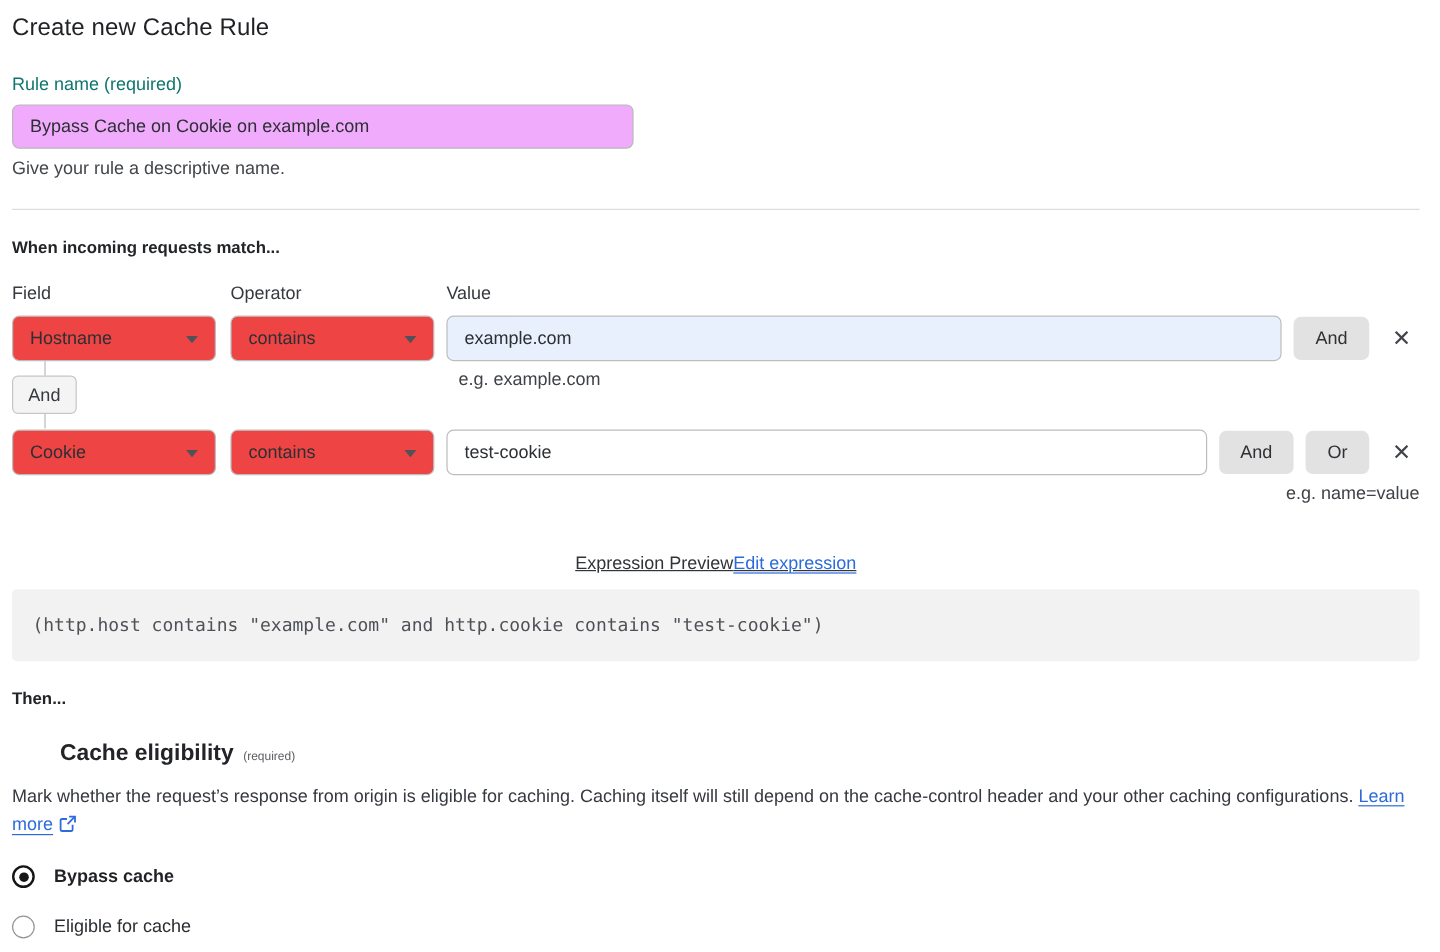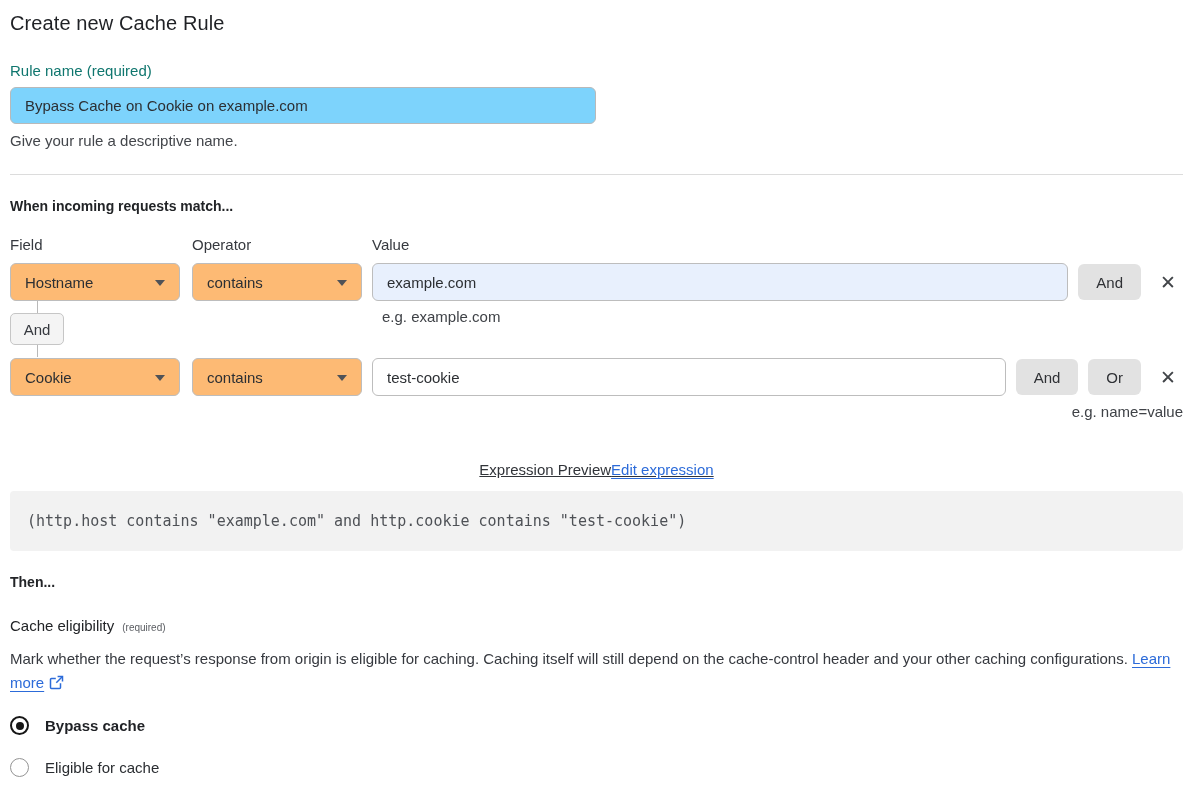--- a/index.html
+++ b/index.html
@@ -11,42 +11,42 @@
     overflow: hidden;
   }
   .page { padding: 12px 17px 0 10px; }
 
   h1.page-title { font-size: 20px; font-weight: 400; color: #1f2125; letter-spacing: .1px; }
 
   .field-label { font-size: 15px; color: #0f766e; margin-top: 27px; }
 
   .rulename-input {
     display: block; margin-top: 8px;
-    width: 586px; height: 37px;
+    width: 518px; height: 37px;
     border: 1px solid #b9b9b9; border-radius: 6px;
     padding: 0 14px; font-size: 15px; color: #2c2f33;
     font-family: "Liberation Sans", sans-serif;
-    background: #7dd3fc; outline: none;
+    background: #f0abfc; outline: none;
   }
   .helper { font-size: 15px; color: #43464b; margin-top: 8px; }
 
   .divider { border: none; border-top: 1px solid #dcdcdc; margin-top: 25px; }
 
   h2.section-heading { font-size: 14px; font-weight: 700; color: #222427; margin-top: 23px; }
 
   
   .cond-labels { display: flex; margin-top: 22px; font-size: 15px; color: #36393f; }
   .cond-labels .lab-field { width: 170px; margin-right: 12px; }
   .cond-labels .lab-operator { width: 170px; margin-right: 10px; }
 
   .cond-row { display: flex; align-items: center; margin-top: 10px; }
   .select {
     position: relative; width: 170px; height: 38px;
     border: 1px solid #bdbdbd; border-radius: 6px;
-    background: #fdba74; display: flex; align-items: center;
+    background: #ef4444; display: flex; align-items: center;
     padding: 0 30px 0 14px; font-size: 15px; color: #2c2f33;
     cursor: pointer; flex: none;
   }
   .select.sel-field { margin-right: 12px; }
   .select.sel-operator { margin-right: 10px; }
   .chevron {
     position: absolute; right: 14px; top: 16px;
     width: 0; height: 0;
     border-left: 5px solid transparent; border-right: 5px solid transparent;
     border-top: 6px solid #4f5257;
@@ -91,21 +91,21 @@
   a.link { color: #2c6bd9; text-decoration: underline; text-underline-offset: 3px; font-size: 15px; cursor: pointer; }
   .code-block {
     margin-top: 13px; background: #f2f2f2; border-radius: 4px;
     padding: 21px 17px; font-family: "DejaVu Sans Mono", monospace;
     font-size: 15px; color: #4e5156; white-space: pre; overflow: hidden;
   }
 
   .then-heading { margin-top: 26px; }
 
   .elig-heading-row { margin-top: 27px; display: flex; align-items: baseline; }
-  .elig-heading { font-size: 15px; font-weight: 400; color: #222427; }
+  .elig-heading { font-size: 19px; font-weight: 700; color: #222427; margin-left: 40px; }
   .required-note { font-size: 10px; color: #5a5d62; margin-left: 8px; }
 
   .elig-desc { margin-top: 13px; font-size: 15px; color: #36393f; line-height: 24px; max-width: 1165px; }
   .extlink-icon { display: inline-block; vertical-align: -2px; margin-left: 5px; }
 
   .radio-row { display: flex; align-items: center; margin-top: 19px; cursor: pointer; }
   .radio-row + .radio-row { margin-top: 23px; }
   .radio {
     flex: none; width: 19px; height: 19px; border-radius: 50%;
     margin-right: 16px; position: relative; background: #fff;

